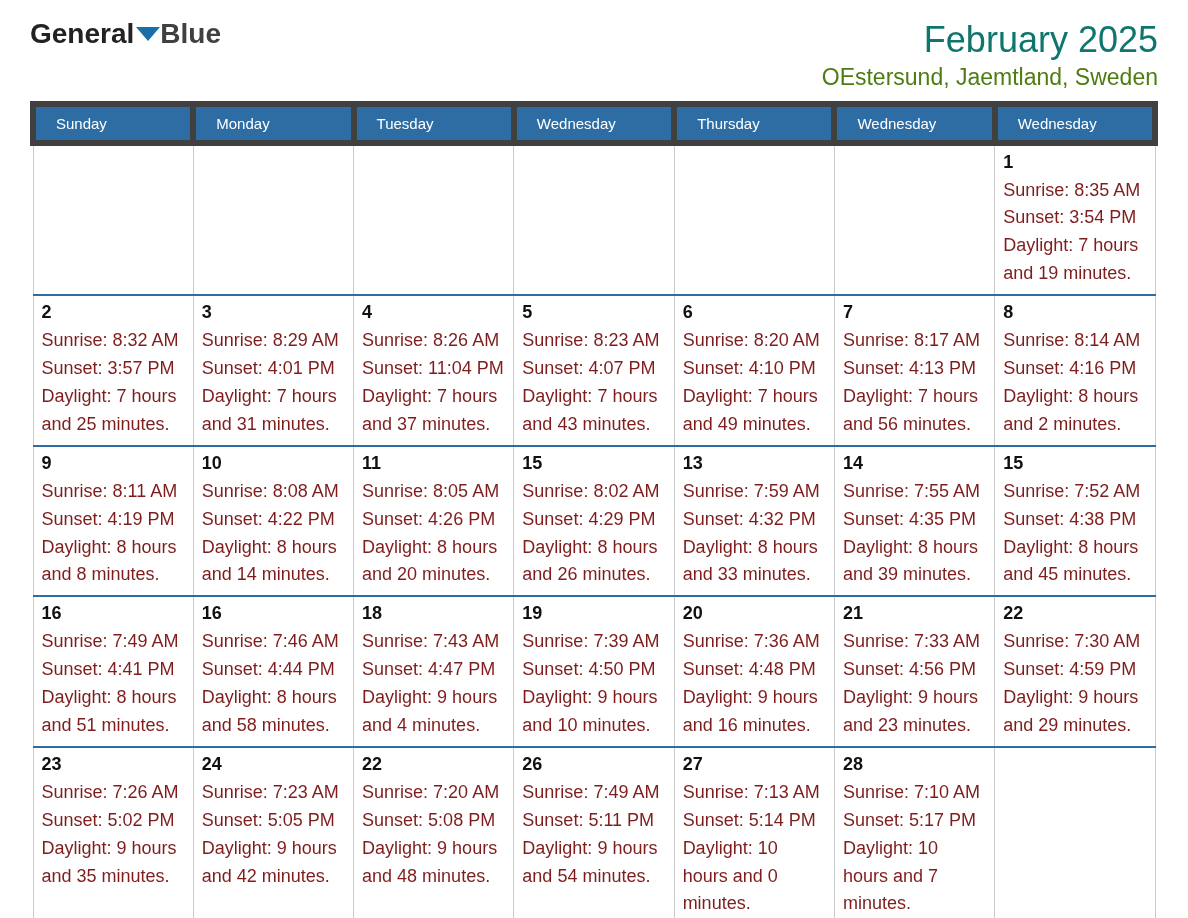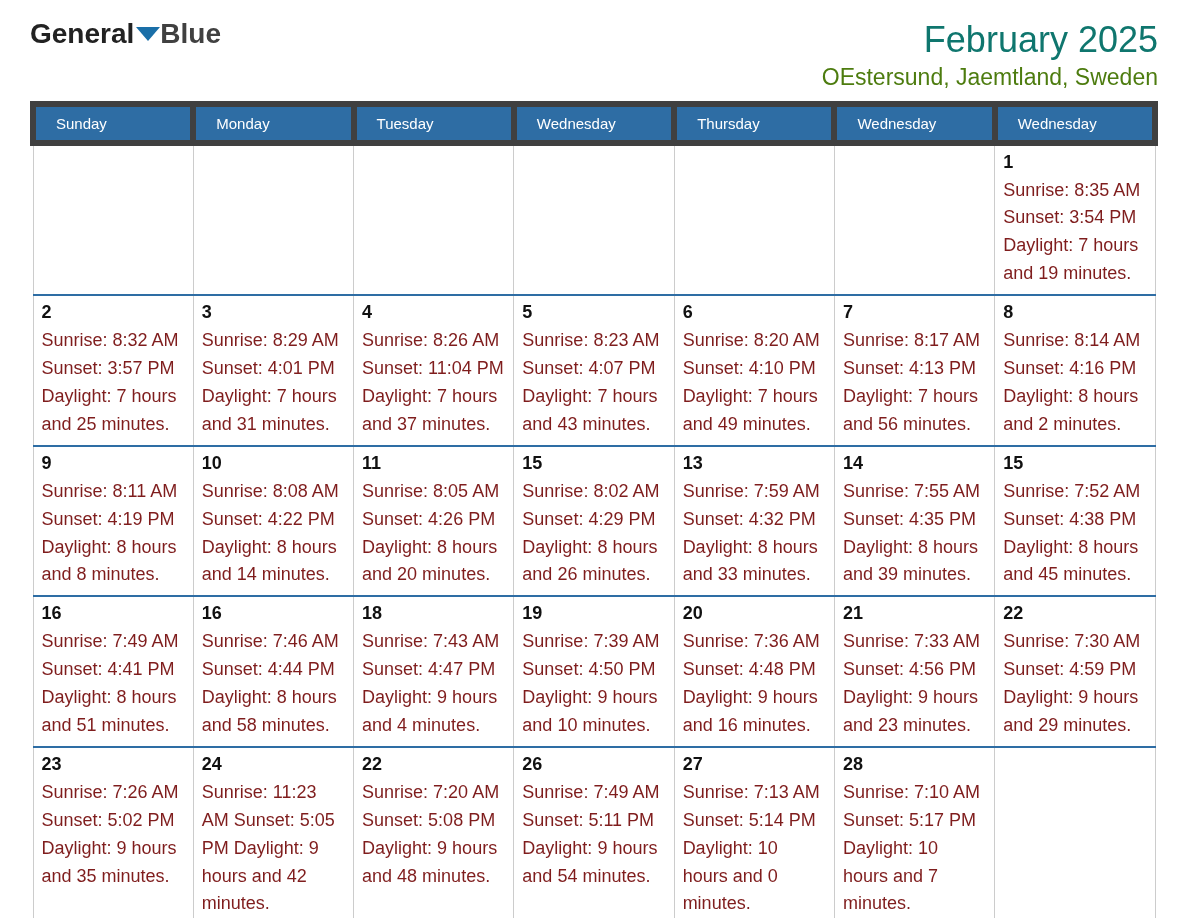--- a/index.html
+++ b/index.html
@@ -309,21 +309,21 @@
       <tr>
         <td>
           <span class="day-number">23</span>
           <div class="day-info">Sunrise: 7:26 AM
 Sunset: 5:02 PM
 Daylight: 9 hours
 and 35 minutes.</div>
         </td>
         <td>
           <span class="day-number">24</span>
-          <div class="day-info">Sunrise: 11:23 AM
+          <div class="day-info">Sunrise: 7:23 AM
 Sunset: 5:05 PM
 Daylight: 9 hours
 and 42 minutes.</div>
         </td>
         <td>
           <span class="day-number">22</span>
           <div class="day-info">Sunrise: 7:20 AM
 Sunset: 5:08 PM
 Daylight: 9 hours
 and 48 minutes.</div>

